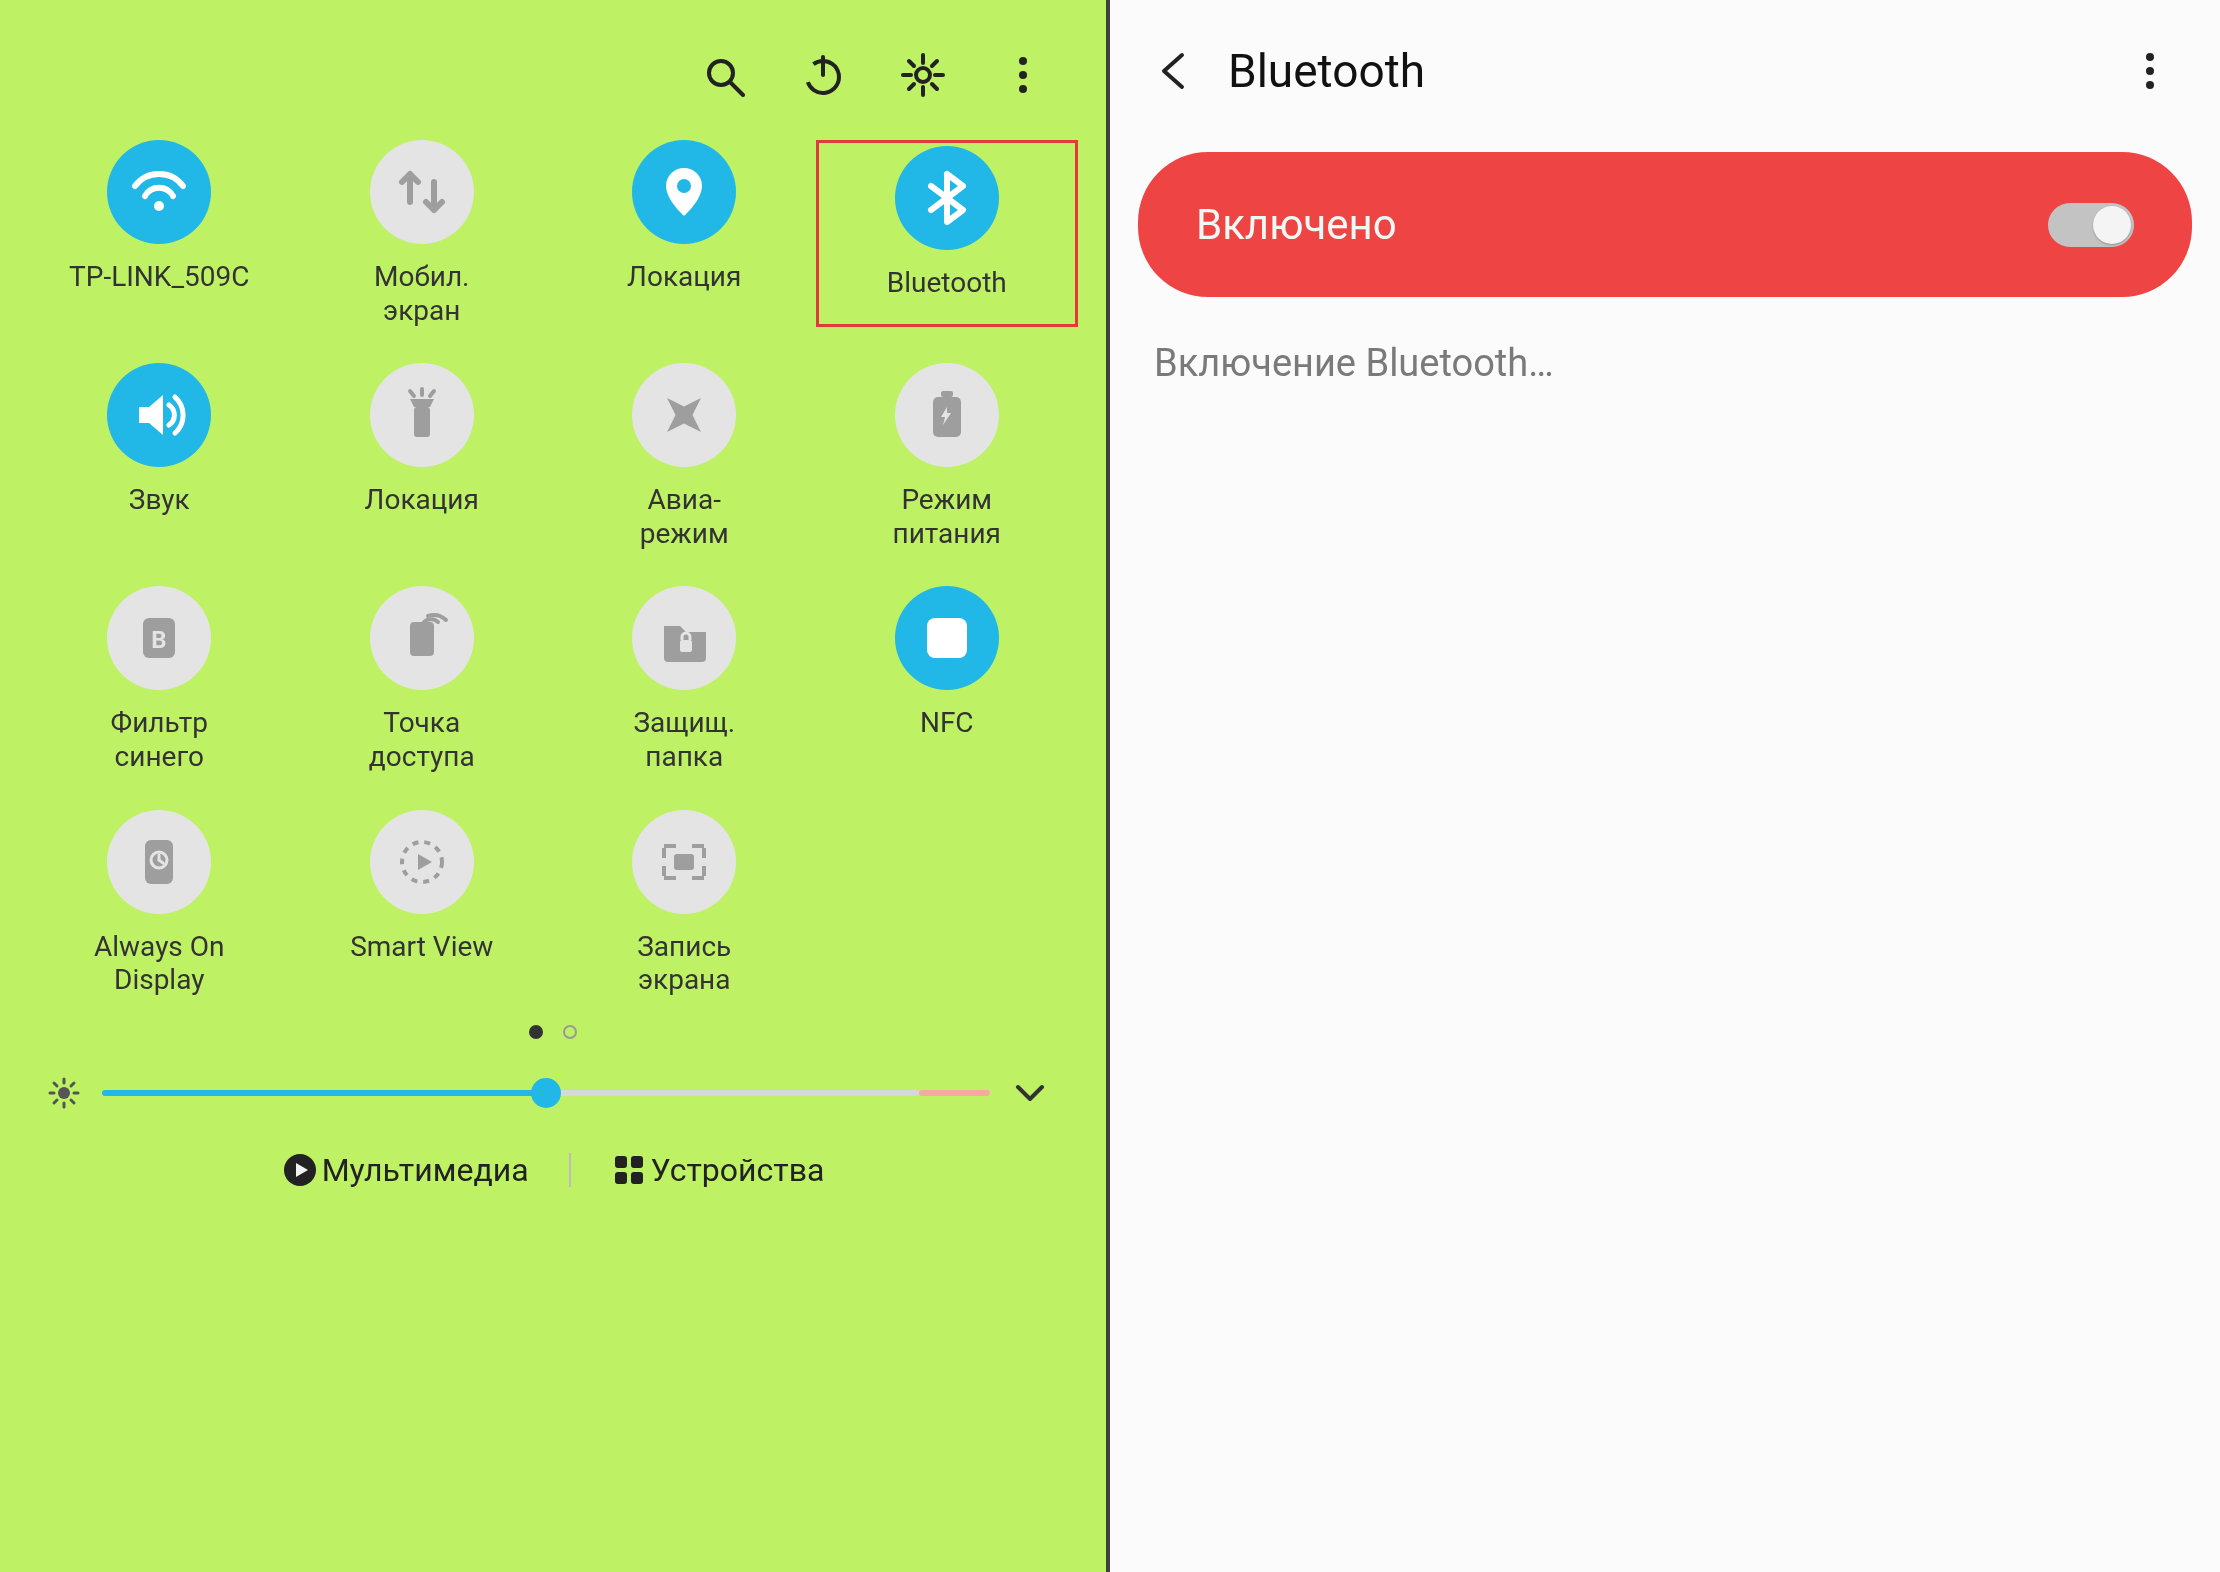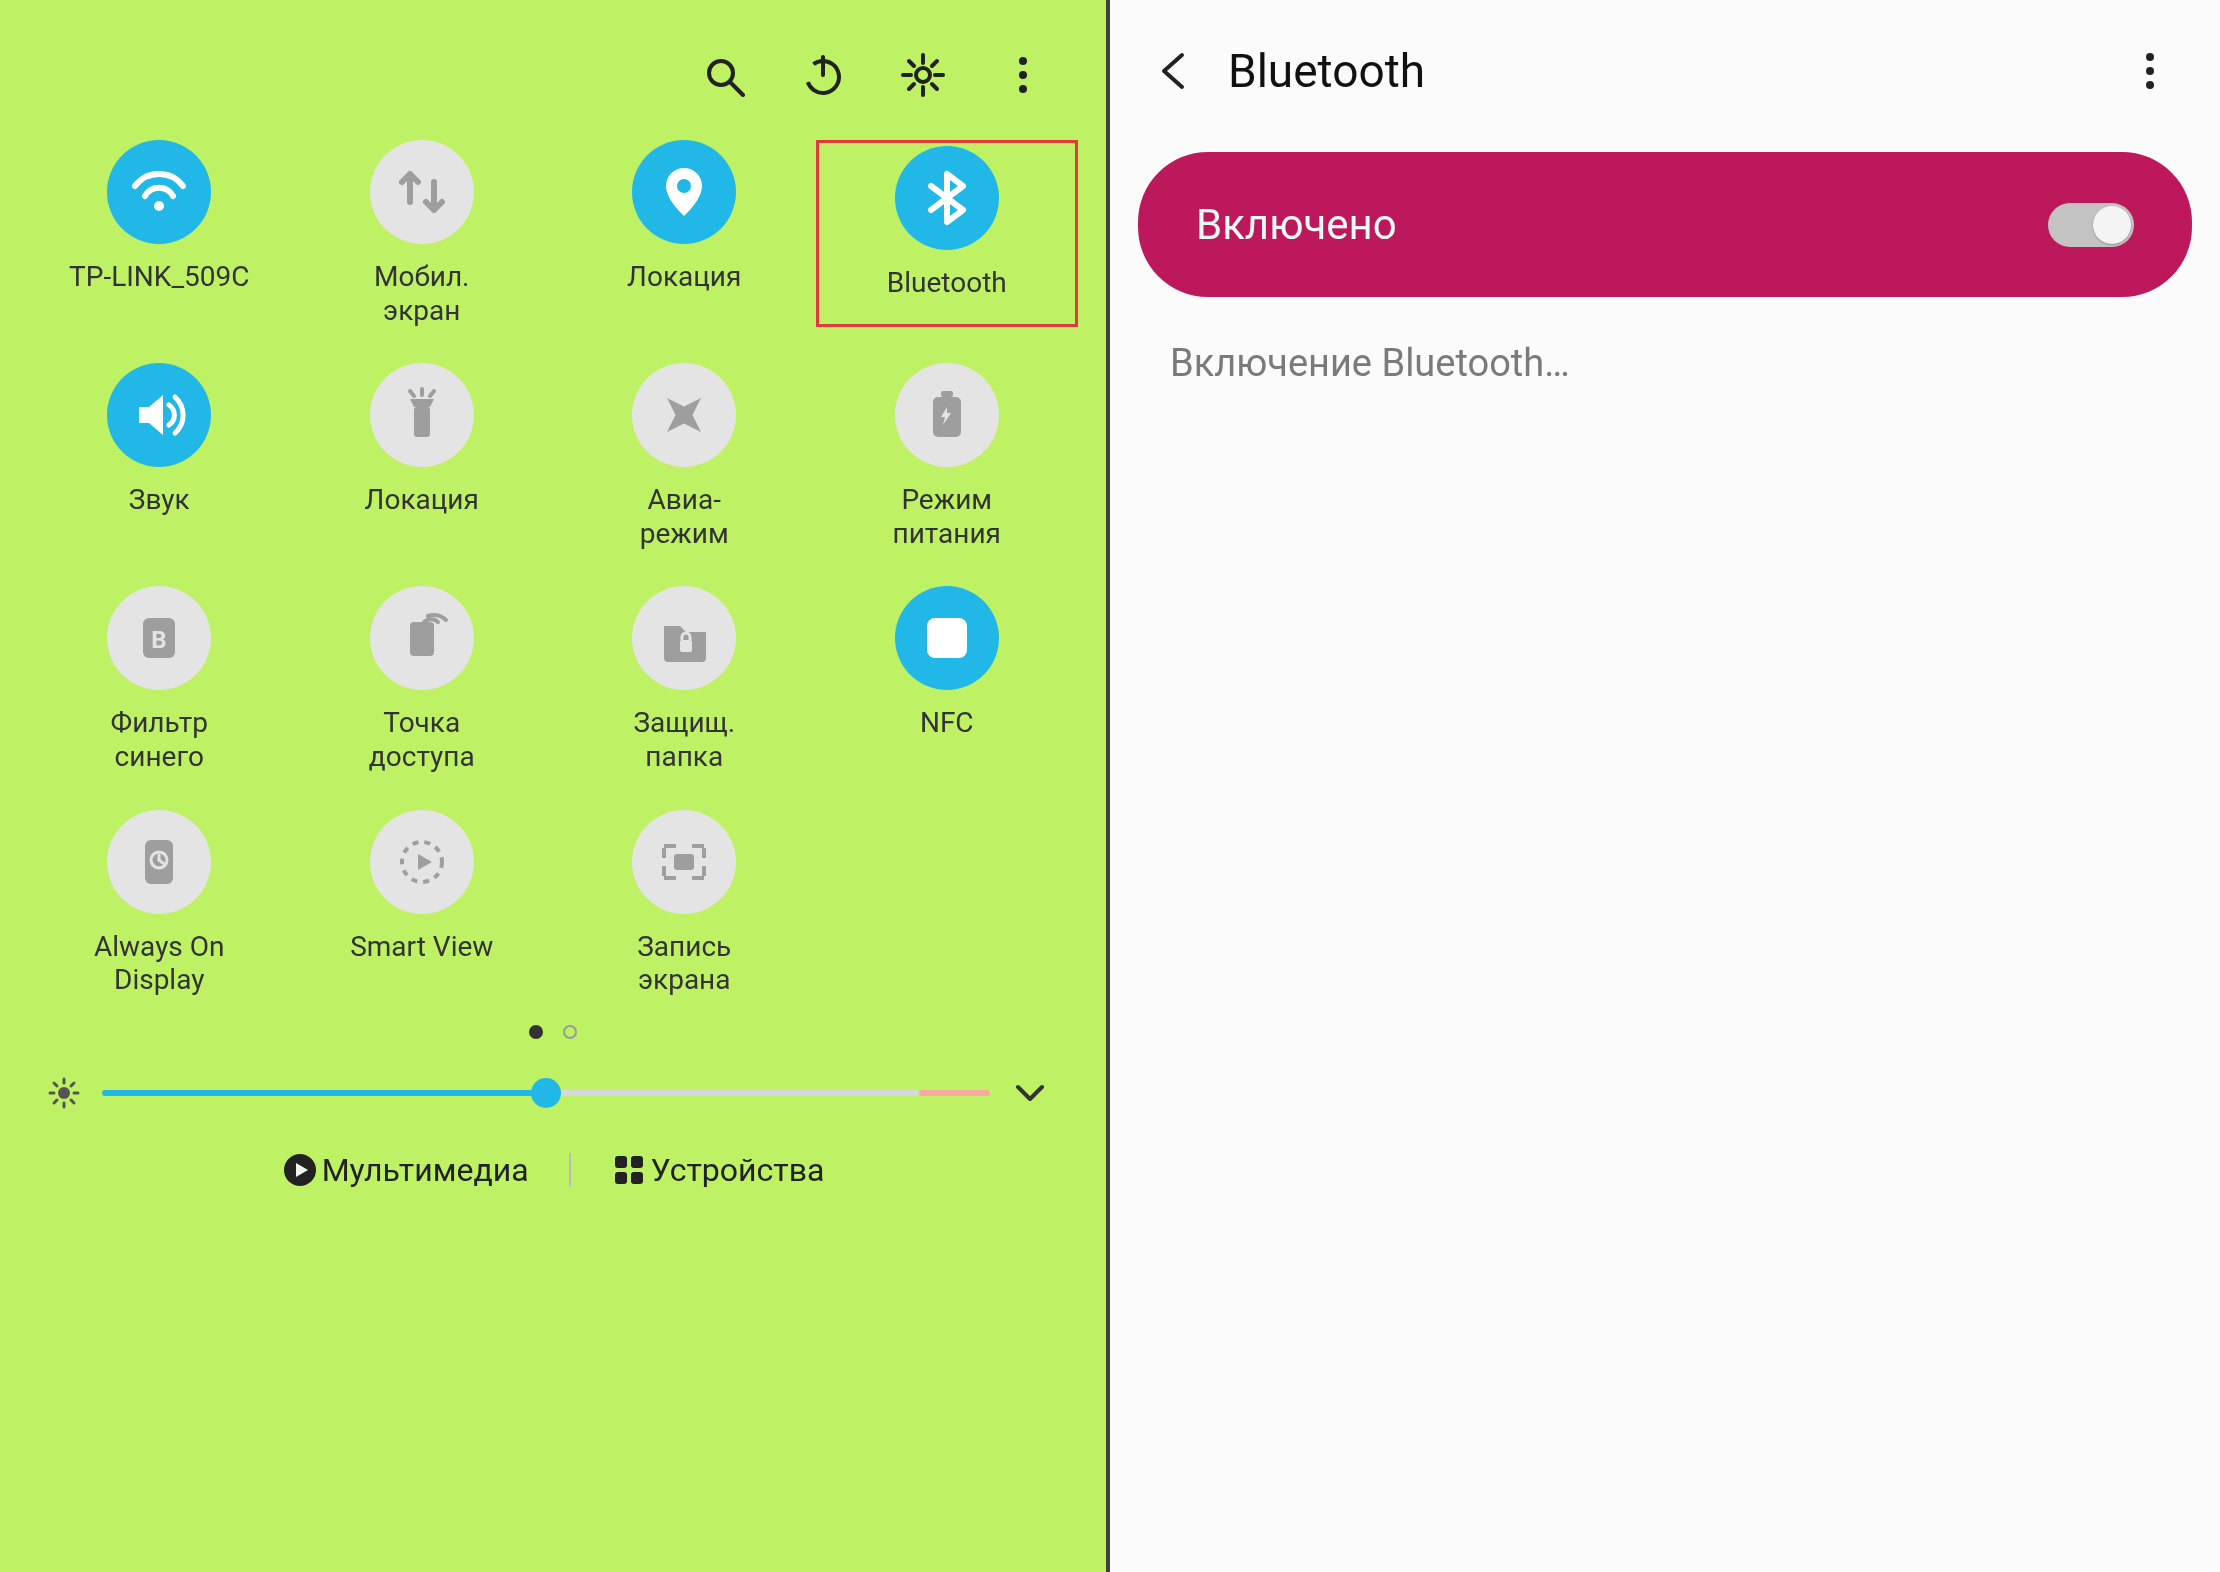--- a/index.html
+++ b/index.html
@@ -43,25 +43,25 @@
   .thumb { position:absolute; left:50%; top:50%; transform:translate(-50%,-50%); width:30px; height:30px; border-radius:50%; background:#21b7e6; }
 
   
   .bottom-row { display:flex; align-items:center; justify-content:center; gap:26px; margin-top:42px; font-size:32px; color:#222; }
   .sep { width:2px; height:34px; background:#bcbcbc; margin: 0 14px; }
   .bottom-item { display:flex; align-items:center; gap:4px; }
 
   
   .r-header { display:flex; align-items:center; gap:38px; padding: 44px 48px 44px 44px; }
   .r-title { font-size:46px; color:#111; flex:1; }
-  .r-toggle-card { margin: 10px 28px 0 28px; background:#be185d; border-radius:70px; padding: 48px 58px; display:flex; align-items:center; justify-content:space-between; }
+  .r-toggle-card { margin: 10px 28px 0 28px; background:#ef4444; border-radius:70px; padding: 48px 58px; display:flex; align-items:center; justify-content:space-between; }
   .r-toggle-label { font-size:42px; color:#eef8f4; }
   .switch { width:86px; height:44px; border-radius:22px; background:#c3c3c3; position:relative; }
   .switch .knob { position:absolute; right:3px; top:3px; width:38px; height:38px; border-radius:50%; background:#f4f4f4; box-shadow:0 1px 2px rgba(0,0,0,.25); }
-  .r-status { font-size:38px; color:#7a7a7a; padding: 44px 60px; }
+  .r-status { font-size:38px; color:#7a7a7a; padding: 44px 44px; }
 
   svg { display:block; }
 </style>
 </head>
 <body>
 
 <svg width="0" height="0" style="position:absolute">
   <defs>
     <g id="i-search">
         <circle cx="20" cy="20" r="12" fill="none" stroke="currentColor" stroke-width="4"></circle>

